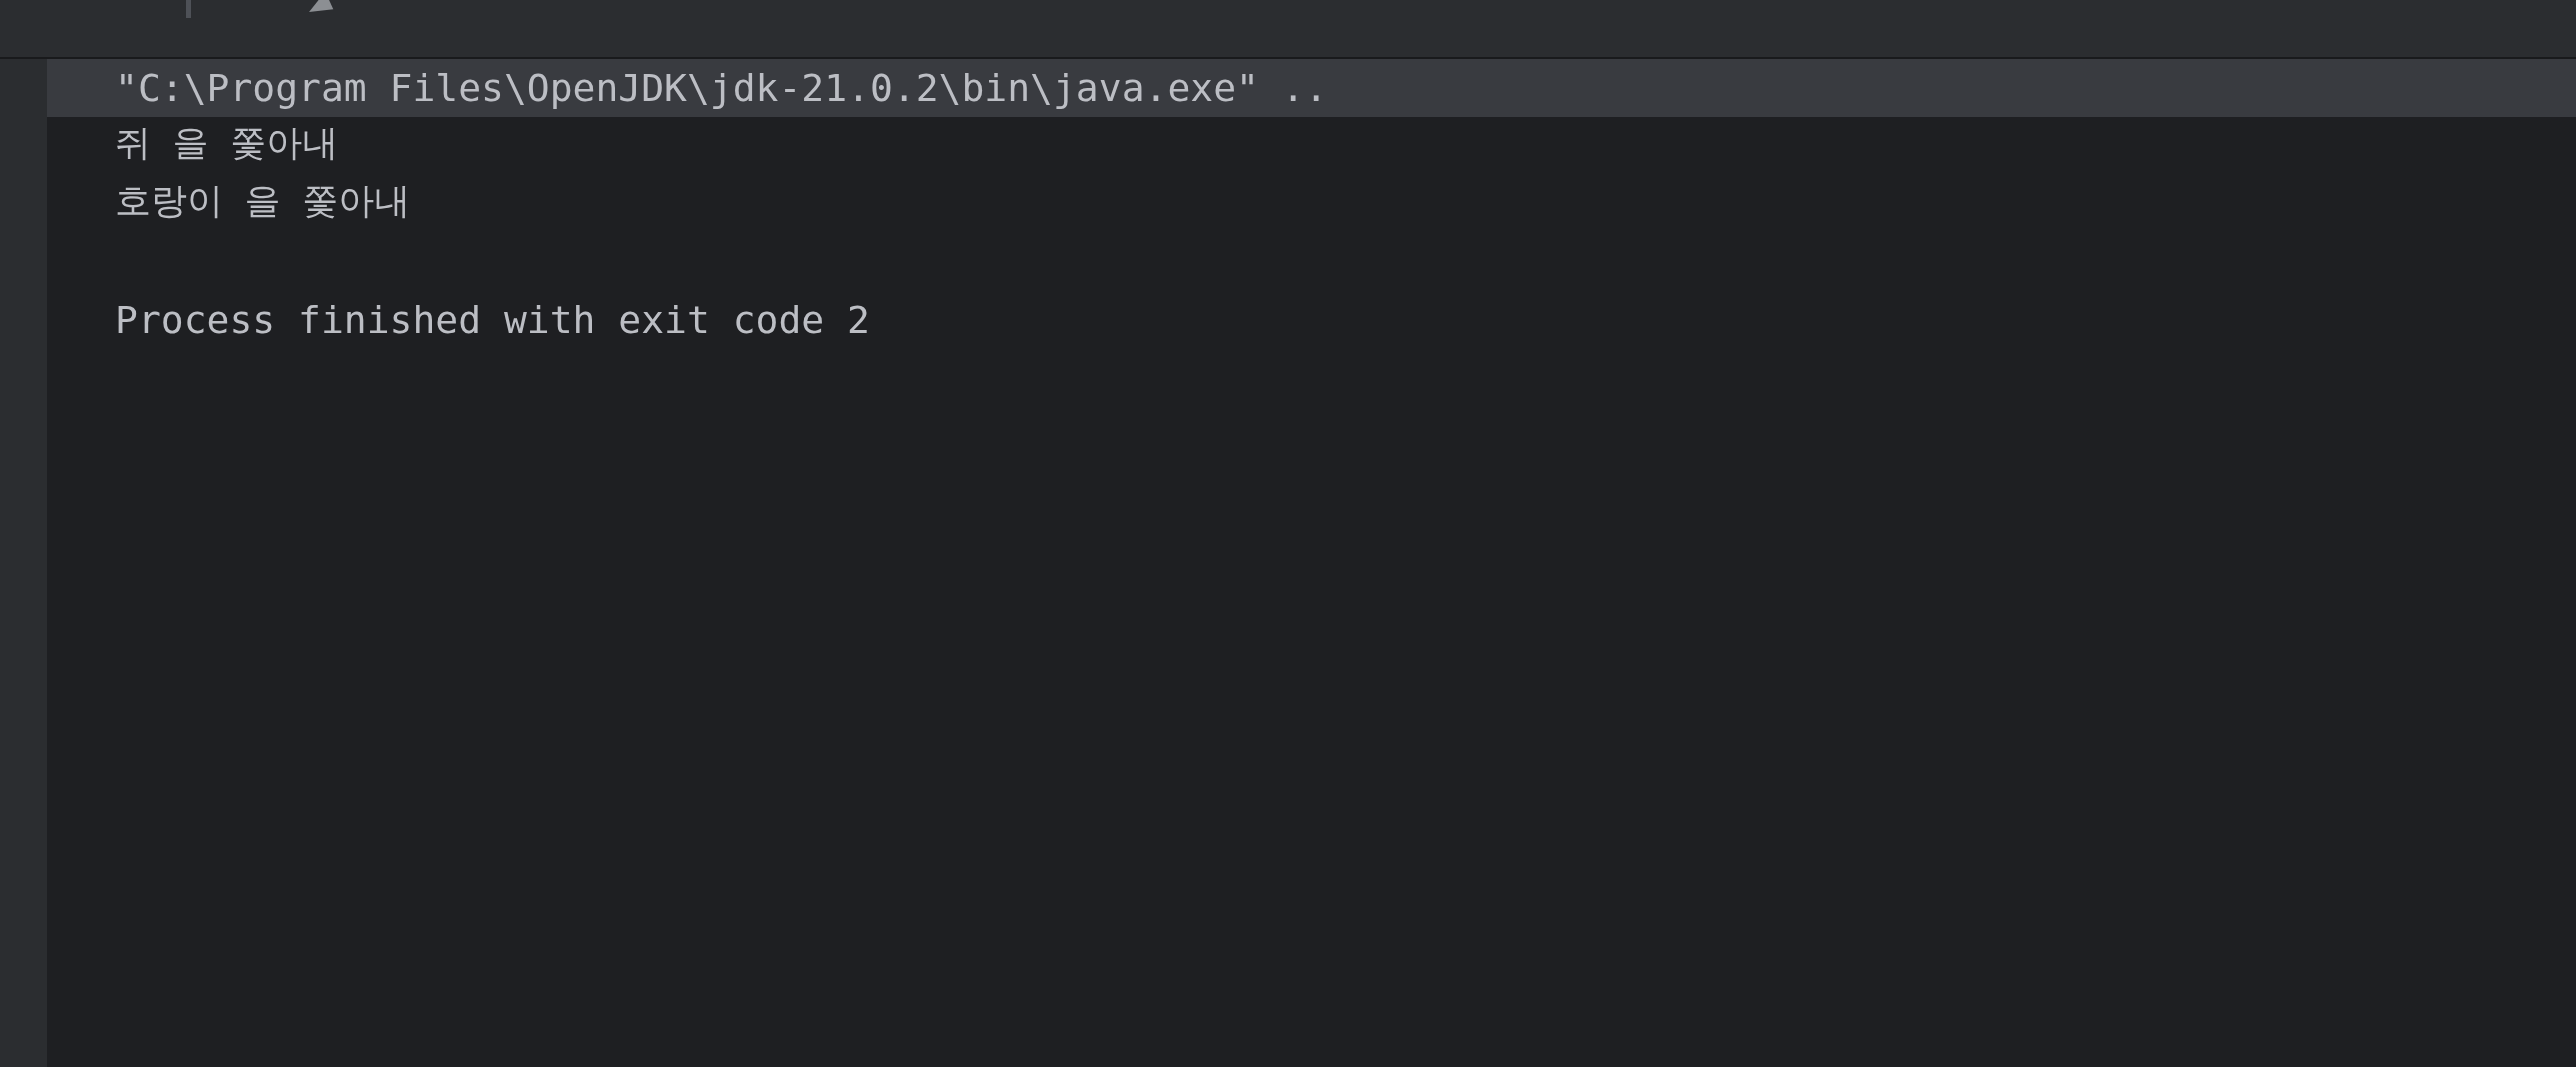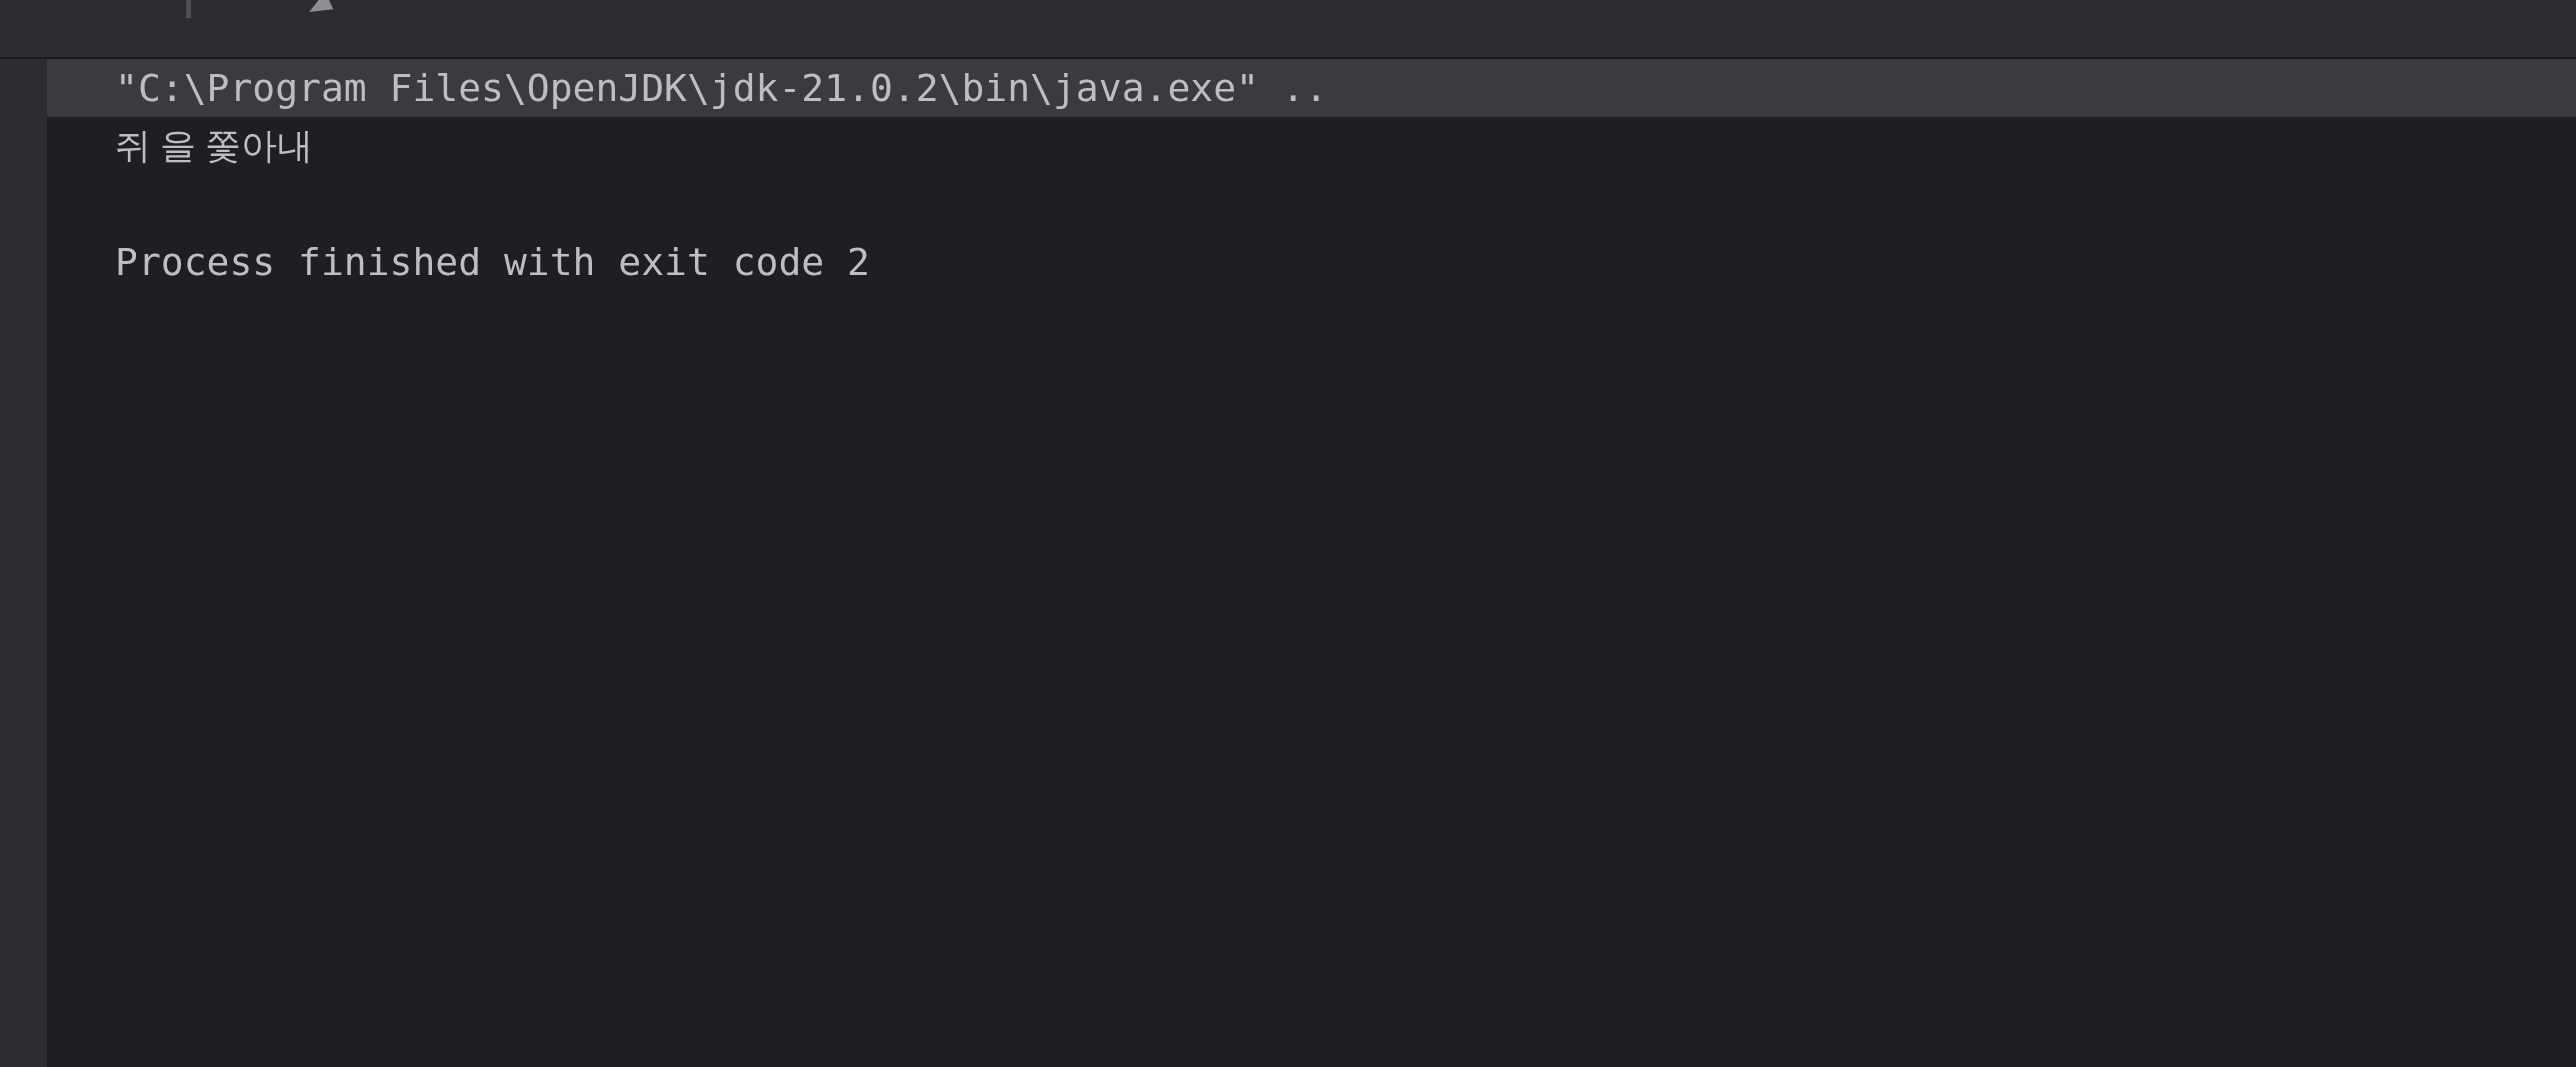--- a/index.html
+++ b/index.html
@@ -94,21 +94,21 @@
 
   .console-line.blank { color: transparent; }
 
   .line-text {
     display: inline-block;
     vertical-align: top;
   }
 
   
   .console-line.korean .line-text {
-    font-family: Liberation Serif, serif;
+    font-family: Liberation Mono, monospace;
     font-size: 36px;
   }
 </style>
 </head>
 <body>
 
 <div id="toolbar-strip">
   <div id="toolbar-caret"></div>
   <div id="toolbar-glyph">
     <svg width="31" height="27" viewBox="0 0 46 40" xmlns="http://www.w3.org/2000/svg">
@@ -119,18 +119,19 @@
 
 <div id="console-root">
 
   <div id="sidebar-stripe"></div>
   <div id="console-gutter"></div>
 
   <div id="console-output">
 
   <div class="console-line highlighted"><span class="line-text">"C:\Program Files\OpenJDK\jdk-21.0.2\bin\java.exe" ..</span></div>
       <div class="console-line korean"><span class="line-text">쥐 을 쫓아내</span></div>
+      <div class="console-line korean"><span class="line-text">호랑이 을 쫓아내</span></div>
       <div class="console-line blank"><span class="line-text"> </span></div>
       <div class="console-line"><span class="line-text">Process finished with exit code 2</span></div>
     </div>
 
 </div>
 
 
 </body></html>

